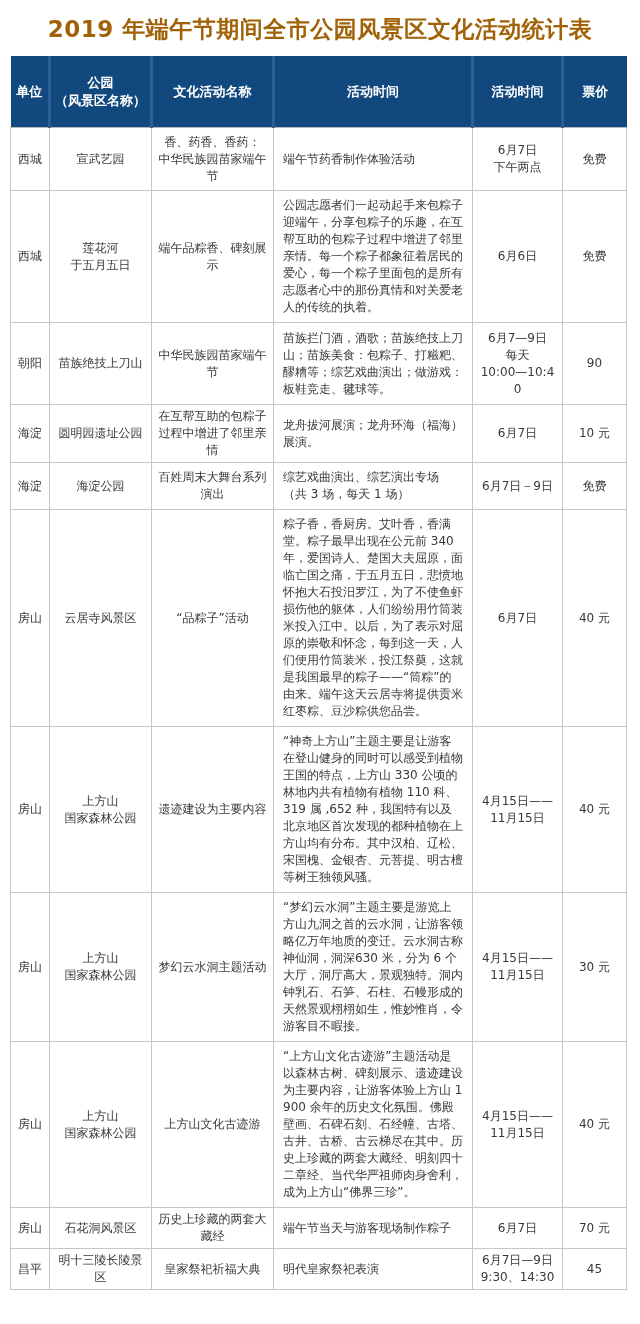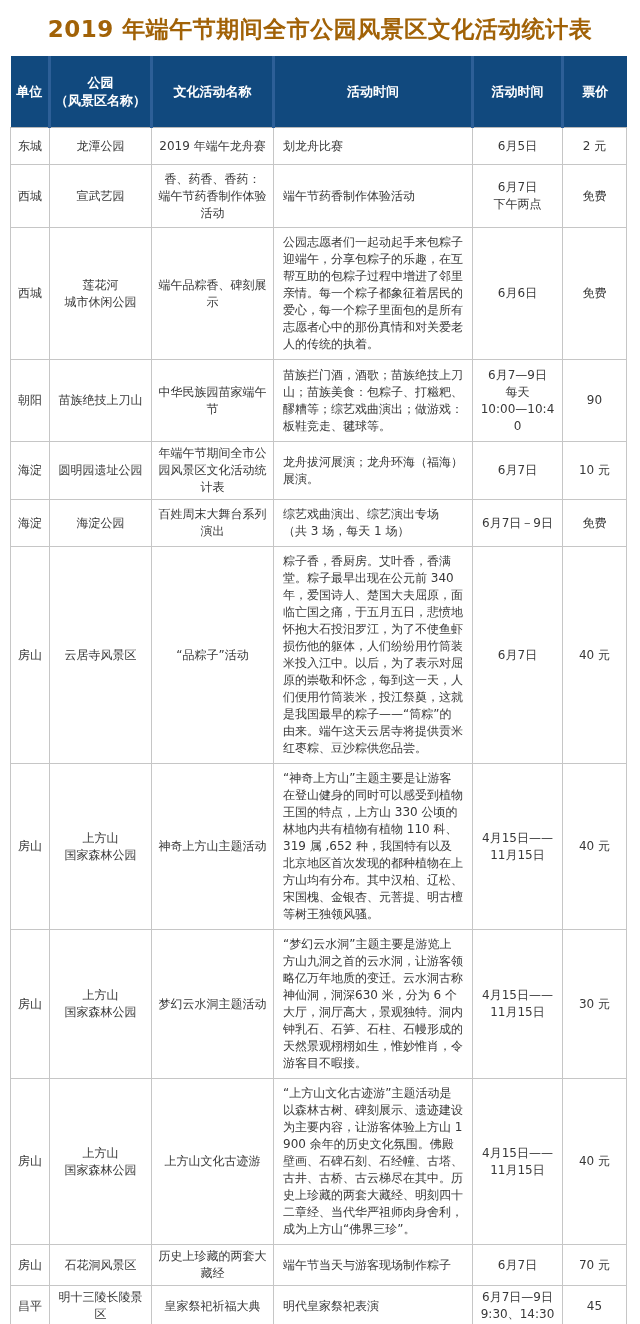--- a/index.html
+++ b/index.html
@@ -49,61 +49,53 @@
       <th>单位</th>
       <th>公园
 （风景区名称）</th>
       <th>文化活动名称</th>
       <th>活动时间</th>
       <th>活动时间</th>
       <th>票价</th>
     </tr>
   </thead>
   <tbody>
-    <tr style="height:37px">
-      <td>东城</td>
-      <td>龙潭公园</td>
-      <td>2019 年端午龙舟赛</td>
-      <td class="content">划龙舟比赛</td>
-      <td>6月5日</td>
-      <td>2 元</td>
-    </tr>
     <tr style="height:63px">
       <td>西城</td>
       <td>宣武艺园</td>
       <td>香、药香、香药：
-端午节药香制作体验活动</td>
+中华民族园苗家端午节</td>
       <td class="content">端午节药香制作体验活动</td>
       <td>6月7日
 下午两点</td>
       <td>免费</td>
     </tr>
     <tr style="height:102px">
       <td>西城</td>
       <td>莲花河
-城市休闲公园</td>
+于五月五日</td>
       <td>端午品粽香、碑刻展示</td>
       <td class="content">公园志愿者们一起动起手来包粽子迎端午，分享包粽子的乐趣，在互帮互助的包粽子过程中增进了邻里亲情。每一个粽子都象征着居民的爱心，每一个粽子里面包的是所有志愿者心中的那份真情和对关爱老人的传统的执着。</td>
       <td>6月6日</td>
       <td>免费</td>
     </tr>
     <tr style="height:82px">
       <td>朝阳</td>
       <td>苗族绝技上刀山</td>
       <td>中华民族园苗家端午节</td>
       <td class="content">苗族拦门酒，酒歌；苗族绝技上刀山；苗族美食：包粽子、打糍粑、醪糟等；综艺戏曲演出；做游戏：板鞋竞走、毽球等。</td>
       <td>6月7—9日
 每天
 10:00—10:40</td>
       <td>90</td>
     </tr>
     <tr style="height:53px">
       <td>海淀</td>
       <td>圆明园遗址公园</td>
-      <td>年端午节期间全市公园风景区文化活动统计表</td>
+      <td>在互帮互助的包粽子过程中增进了邻里亲情</td>
       <td class="content">龙舟拔河展演；龙舟环海（福海）展演。</td>
       <td>6月7日</td>
       <td>10 元</td>
     </tr>
     <tr style="height:47px">
       <td>海淀</td>
       <td>海淀公园</td>
       <td>百姓周末大舞台系列演出</td>
       <td class="content">综艺戏曲演出、综艺演出专场
 （共 3 场，每天 1 场）</td>
@@ -115,21 +107,21 @@
       <td>云居寺风景区</td>
       <td>“品粽子”活动</td>
       <td class="content">粽子香，香厨房。艾叶香，香满堂。粽子最早出现在公元前 340 年，爱国诗人、楚国大夫屈原，面临亡国之痛，于五月五日，悲愤地怀抱大石投汨罗江，为了不使鱼虾损伤他的躯体，人们纷纷用竹筒装米投入江中。以后，为了表示对屈原的崇敬和怀念，每到这一天，人们便用竹筒装米，投江祭奠，这就是我国最早的粽子——“筒粽”的由来。端午这天云居寺将提供贡米红枣粽、豆沙粽供您品尝。</td>
       <td>6月7日</td>
       <td>40 元</td>
     </tr>
     <tr style="height:157px">
       <td>房山</td>
       <td>上方山
 国家森林公园</td>
-      <td>神奇上方山主题活动</td>
+      <td>遗迹建设为主要内容</td>
       <td class="content">“神奇上方山”主题主要是让游客在登山健身的同时可以感受到植物王国的特点，上方山 330 公顷的林地内共有植物有植物 110 科、319 属 ,652 种，我国特有以及北京地区首次发现的都种植物在上方山均有分布。其中汉柏、辽松、宋国槐、金银杏、元菩提、明古檀等树王独领风骚。</td>
       <td>4月15日——
 11月15日</td>
       <td>40 元</td>
     </tr>
     <tr style="height:142px">
       <td>房山</td>
       <td>上方山
 国家森林公园</td>
       <td>梦幻云水洞主题活动</td>

